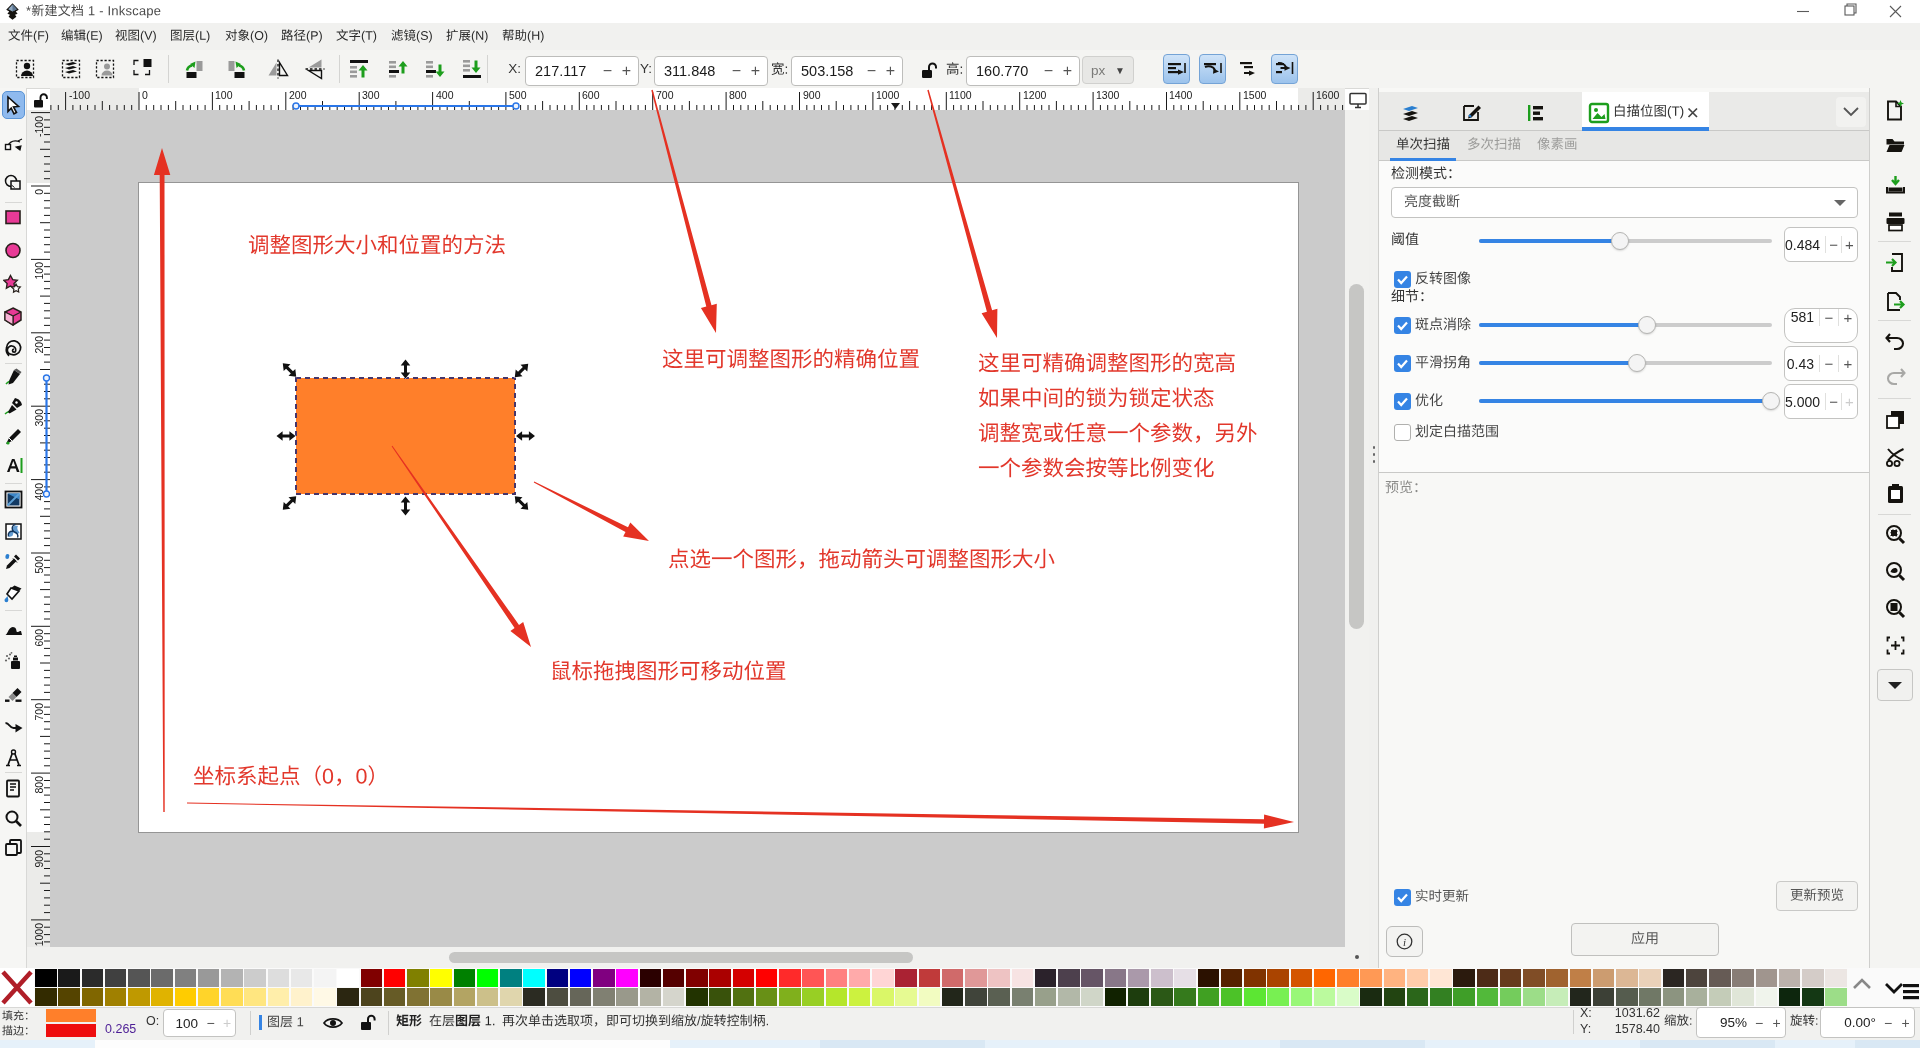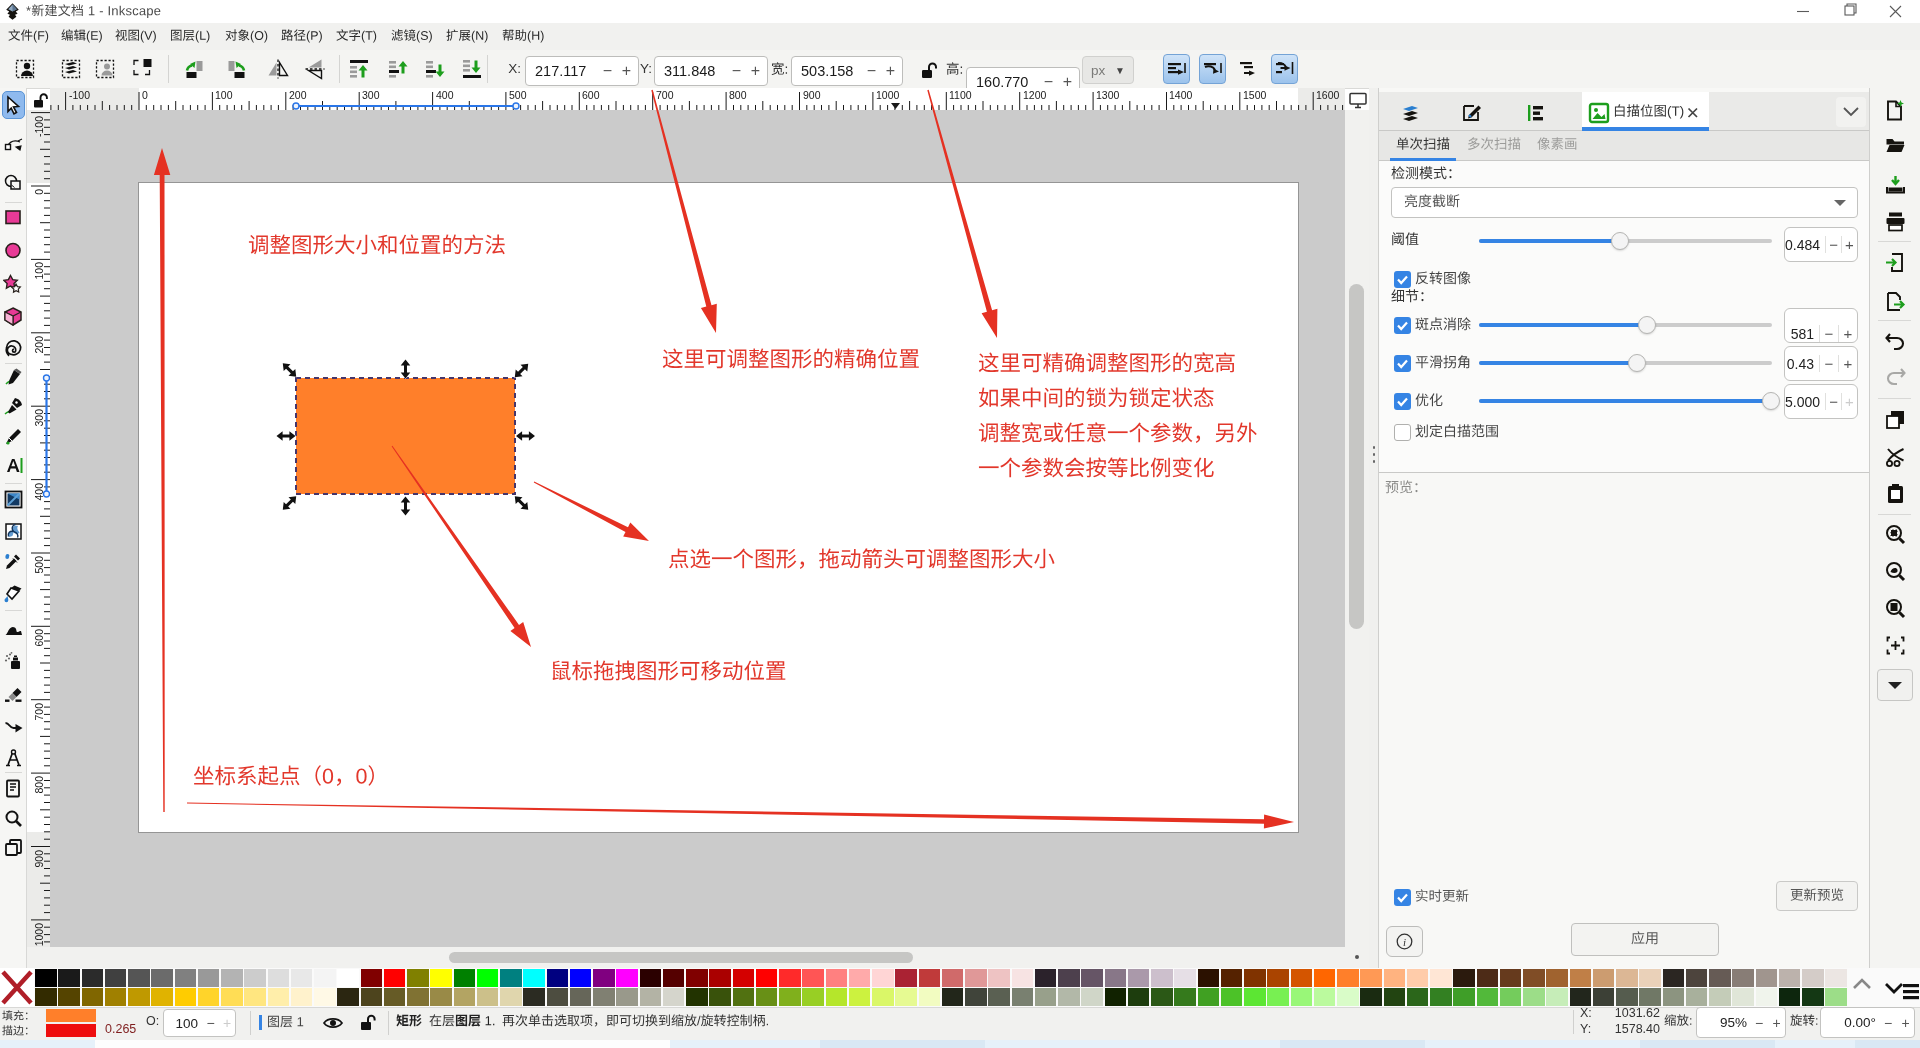--- a/index.html
+++ b/index.html
@@ -416,21 +416,21 @@
 <div style="position:absolute;left:654px;top:56px;width:112px;height:28px;background:#fff;border:1px solid #bdbdbb;border-radius:4px;display:flex;align-items:center;">
 <span style="font-size:14.5px;color:#1a1a1a;padding-left:9px;flex:1">311.848</span>
 <span style="width:19px;text-align:center;font-size:16px;color:#555;">−</span>
 <span style="width:19px;text-align:center;font-size:16px;color:#555;padding-right:2px">+</span>
   </div>
 <div style="position:absolute;left:791px;top:56px;width:110px;height:28px;background:#fff;border:1px solid #bdbdbb;border-radius:4px;display:flex;align-items:center;">
 <span style="font-size:14.5px;color:#1a1a1a;padding-left:9px;flex:1">503.158</span>
 <span style="width:19px;text-align:center;font-size:16px;color:#555;">−</span>
 <span style="width:19px;text-align:center;font-size:16px;color:#555;padding-right:2px">+</span>
   </div>
-<div style="position:absolute;left:966px;top:67px;width:112px;height:28px;background:#fff;border:1px solid #bdbdbb;border-radius:4px;display:flex;align-items:center;">
+<div style="position:absolute;left:966px;top:56px;width:112px;height:28px;background:#fff;border:1px solid #bdbdbb;border-radius:4px;display:flex;align-items:center;">
 <span style="font-size:14.5px;color:#1a1a1a;padding-left:9px;flex:1">160.770</span>
 <span style="width:19px;text-align:center;font-size:16px;color:#555;">−</span>
 <span style="width:19px;text-align:center;font-size:16px;color:#555;padding-right:2px">+</span>
   </div>
 <svg style="position:absolute;left:918px;top:60px" width="22" height="22" viewBox="0 0 22 22">
 <rect x="4" y="10" width="10" height="8" rx="1.2" fill="#111"></rect>
 <path d="M11 10 v-3 a3.5 3.5 0 0 1 7 0 v1.5" stroke="#111" stroke-width="2" fill="none"></path>
   </svg>
 <div style="position:absolute;left:1082px;top:56px;width:52px;height:28px;background:#e7e7e5;border:1px solid #d0d0ce;border-radius:4px;display:flex;align-items:center;justify-content:space-between;padding:0 8px;box-sizing:border-box">
 <span style="font-size:13.5px;color:#7a7a78">px</span>
@@ -1001,21 +1001,21 @@
     <g fill="#444">
       <use href="#g129" transform="translate(2.0 14.1) scale(14)"></use>
       <use href="#g89" transform="translate(16.0 14.1) scale(14)"></use>
       <use href="#g130" transform="translate(30.0 14.1) scale(14)"></use>
       <use href="#g131" transform="translate(44.0 14.1) scale(14)"></use>
     </g>
   </svg>
 <div style="position:absolute;left:1479px;top:323px;width:293px;height:4px;background:#ccc;border-radius:2px"></div>
 <div style="position:absolute;left:1479px;top:323px;width:168px;height:4px;background:#3584e4;border-radius:2px"></div>
 <div style="position:absolute;left:1638px;top:316px;width:18px;height:18px;background:#f4f4f4;border:1px solid #b5b5b3;border-radius:50%;box-sizing:border-box;box-shadow:0 1px 2px rgba(0,0,0,.15)"></div>
-<div style="position:absolute;left:1784px;top:308px;width:74px;height:35px;background:#fff;border:1px solid #c3c3c1;border-radius:6px;box-sizing:border-box;display:flex;align-items:flex-end;">
+<div style="position:absolute;left:1784px;top:308px;width:74px;height:35px;background:#fff;border:1px solid #c3c3c1;border-radius:11px;box-sizing:border-box;display:flex;align-items:flex-start;">
 <span style="flex:1;text-align:right;font-size:14px;color:#222;padding-right:5px">581</span>
 <span style="width:18px;text-align:center;font-size:15px;color:#555;border-left:1px solid #e0e0de">−</span>
 <span style="width:18px;text-align:center;font-size:15px;color:#555;border-left:1px solid #e0e0de">+</span>
   </div>
 <div style="position:absolute;left:1394px;top:355px;width:17px;height:17px;background:#3584e4;border-radius:3px"></div>
 <svg style="position:absolute;left:1394px;top:355px" width="17" height="17">
     <path d="M4 8.5 l3.2 3.5 L13 5.5" stroke="#fff" stroke-width="2.2" fill="none"></path>
   </svg>
 <svg style="position:absolute;left:1413px;top:353px" width="62" height="23">
     <g fill="#444">
@@ -1357,21 +1357,21 @@
   </svg>
 <svg style="position:absolute;left:0px;top:1023px" width="39" height="19">
     <g fill="#333">
       <use href="#g106" transform="translate(2.0 11.5) scale(11)"></use>
       <use href="#g149" transform="translate(13.0 11.5) scale(11)"></use>
       <use href="#g118" transform="translate(24.0 11.5) scale(11)"></use>
     </g>
   </svg>
 <div style="position:absolute;left:46px;top:1009px;width:50px;height:13px;background:#ff7f2a;"></div>
 <div style="position:absolute;left:46px;top:1023.5px;width:50px;height:13px;background:#ee0d0d;"></div>
-<div style="position:absolute;left:105px;top:1022px;font-size:12.5px;color:#7f1d1d">0.265</div>
+<div style="position:absolute;left:105px;top:1022px;font-size:12.5px;color:#4c1d95">0.265</div>
 <div style="position:absolute;left:146px;top:1014px;font-size:12.5px;color:#333">O:</div>
 <div style="position:absolute;left:163px;top:1009px;width:73px;height:28px;background:#fff;border:1px solid #c3c3c1;border-radius:4px;box-sizing:border-box;display:flex;align-items:center">
 <span style="flex:1;text-align:right;font-size:13.5px;color:#222;padding-right:4px">100</span>
 <span style="width:17px;text-align:center;font-size:14px;color:#555">−</span>
 <span style="width:16px;text-align:center;font-size:14px;color:#ccc">+</span>
   </div>
 <div style="position:absolute;left:250px;top:1011px;width:1px;height:24px;background:#d0d0ce;"></div>
 <div style="position:absolute;left:259px;top:1015px;width:3px;height:15px;background:#3584e4;"></div>
 <svg style="position:absolute;left:265px;top:1013px" width="42" height="22">
     <g fill="#444">

